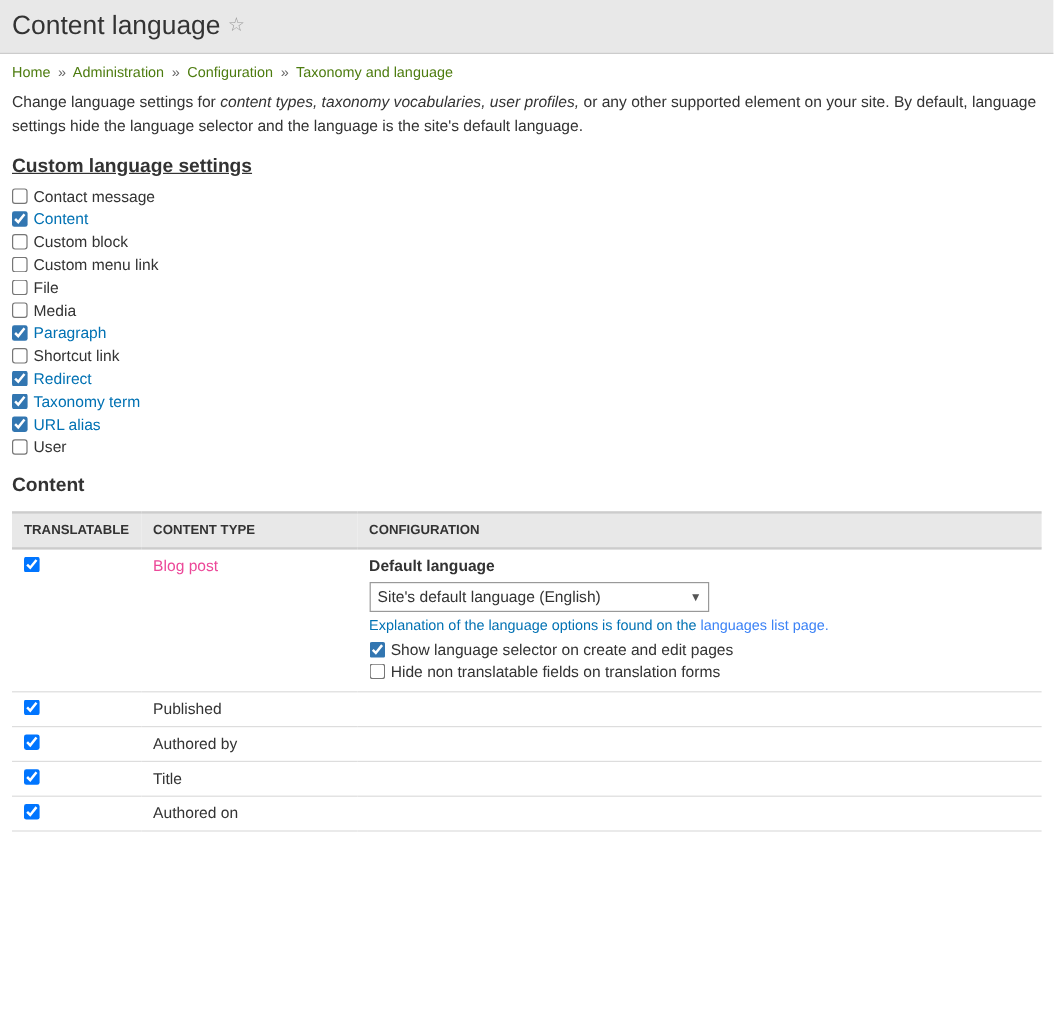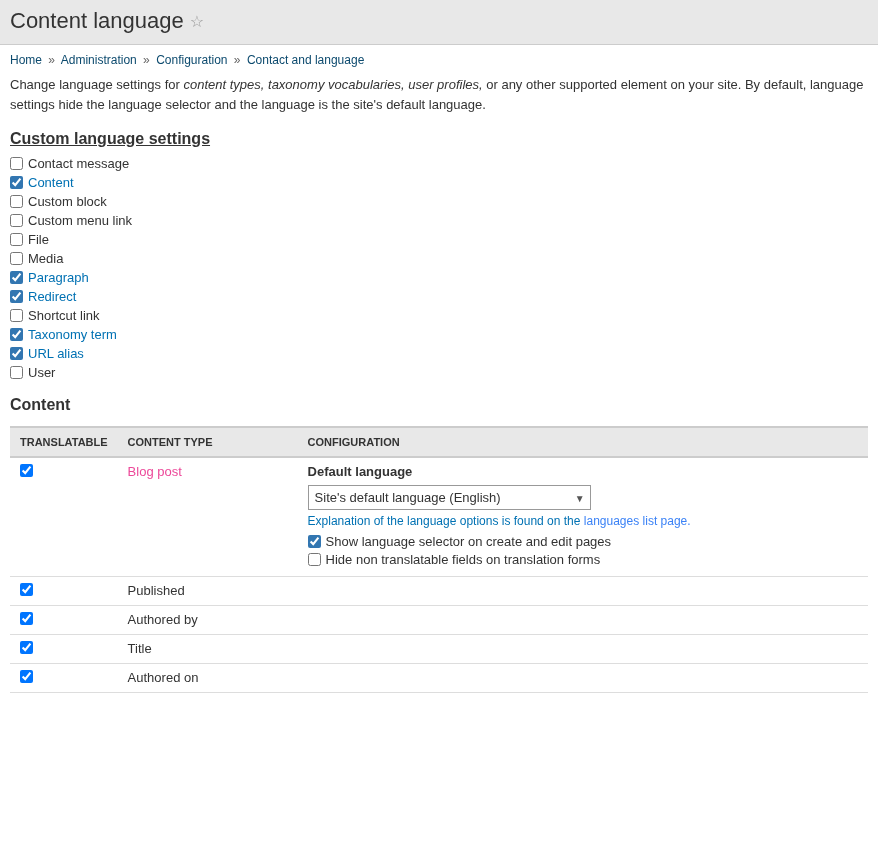--- a/index.html
+++ b/index.html
@@ -34,21 +34,21 @@
     .page-content {
       padding: 8px 10px;
     }
 
     .breadcrumb {
       margin-bottom: 8px;
       font-size: 12px;
     }
 
     .breadcrumb a {
-      color: #0c4a6e;
+      color: #4d7c0f;
       text-decoration: none;
     }
 
     .breadcrumb-sep {
       color: #666;
       margin: 0 3px;
     }
 
     .description {
       font-size: 13px;
@@ -223,21 +223,21 @@
 
 <div class="page-content">
 
   <div class="breadcrumb">
     <a href="#">Home</a>
     <span class="breadcrumb-sep">»</span>
     <a href="#">Administration</a>
     <span class="breadcrumb-sep">»</span>
     <a href="#">Configuration</a>
     <span class="breadcrumb-sep">»</span>
-    <a href="#">Contact and language</a>
+    <a href="#">Taxonomy and language</a>
   </div>
 
   <p class="description">
     <span>Change language settings for </span><em>content types, taxonomy vocabularies, user profiles,</em><span> or any other supported element on your site. By default, language settings hide the language selector and the language is the site's default language.</span>
   </p>
 
   <div class="checkbox-group">
     <div class="section-heading">Custom language settings</div>
 
     <div class="checkbox-item">
@@ -262,26 +262,26 @@
     </div>
     <div class="checkbox-item">
       <input type="checkbox" id="cb-media" style="">
       <label for="cb-media">Media</label>
     </div>
     <div class="checkbox-item">
       <input type="checkbox" id="cb-paragraph" checked="" style="">
       <label for="cb-paragraph"><a href="#">Paragraph</a></label>
     </div>
     <div class="checkbox-item">
+      <input type="checkbox" id="cb-shortcut-link" style="">
+      <label for="cb-shortcut-link">Shortcut link</label>
+    </div>
+    <div class="checkbox-item">
       <input type="checkbox" id="cb-redirect" checked="" style="">
       <label for="cb-redirect"><a href="#">Redirect</a></label>
-    </div>
-    <div class="checkbox-item">
-      <input type="checkbox" id="cb-shortcut-link" style="">
-      <label for="cb-shortcut-link">Shortcut link</label>
     </div>
     <div class="checkbox-item">
       <input type="checkbox" id="cb-taxonomy-term" checked="" style="">
       <label for="cb-taxonomy-term"><a href="#">Taxonomy term</a></label>
     </div>
     <div class="checkbox-item">
       <input type="checkbox" id="cb-url-alias" checked="" style="">
       <label for="cb-url-alias"><a href="#">URL alias</a></label>
     </div>
     <div class="checkbox-item">

